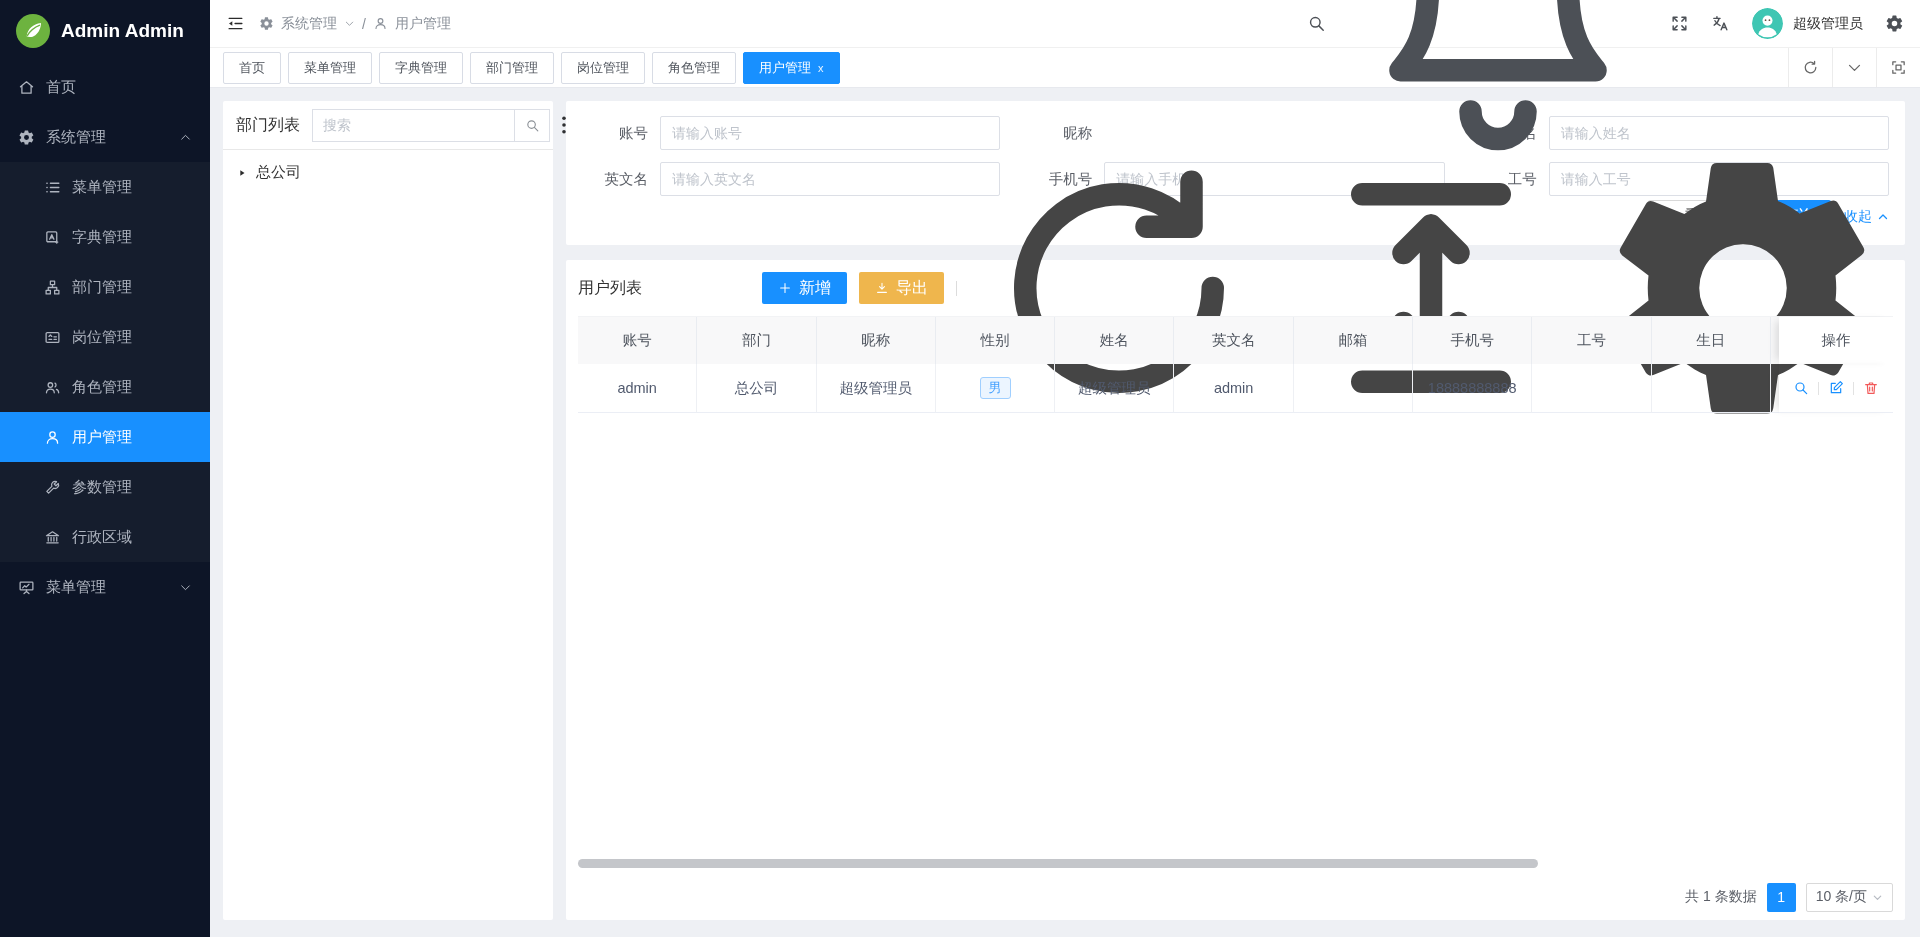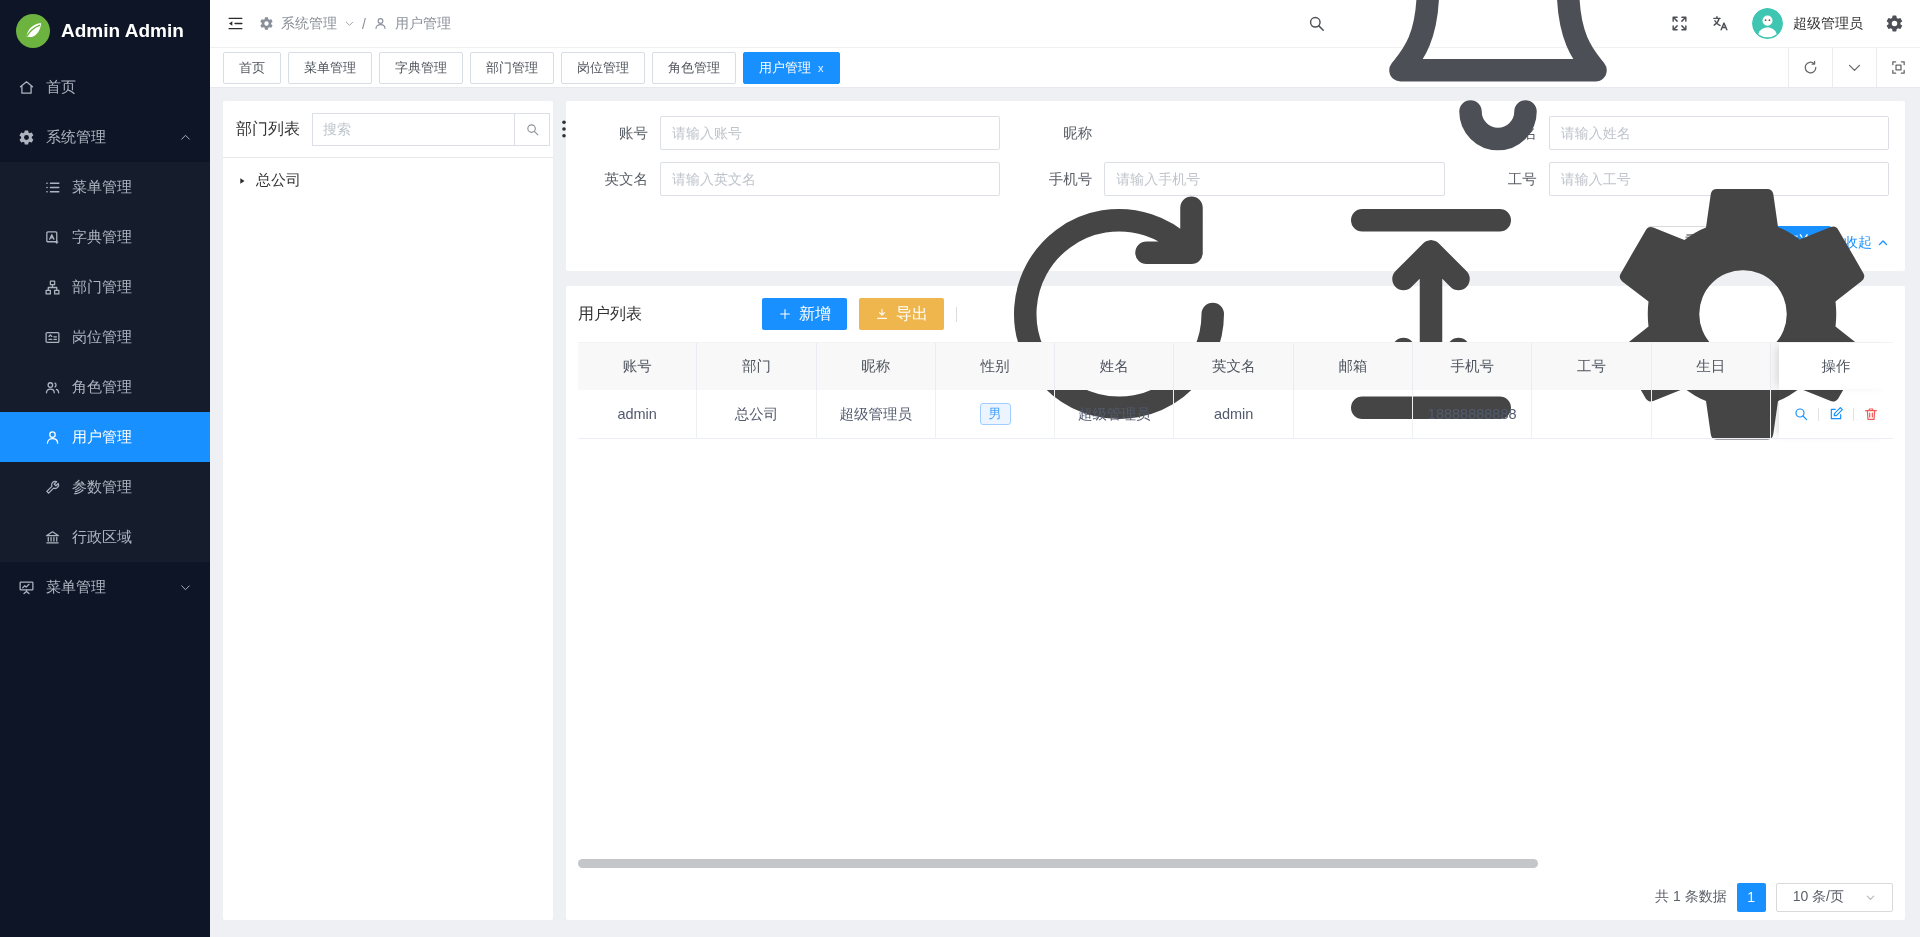--- a/index.html
+++ b/index.html
@@ -43,41 +43,41 @@
   .tab .x{font-size:11px;opacity:.9}
   .tab-tools{margin-left:auto;display:flex;align-items:stretch;height:100%}
   .tab-tool{width:44px;display:flex;align-items:center;justify-content:center;border-left:1px solid #ececec;color:#666;cursor:pointer}
   .tab-tool .ic{width:17px;height:17px}
 
   .content{flex:1;display:flex;gap:13px;padding:13px 15px 17px 13px;min-height:0;background:var(--content-bg)}
   .card{background:#fff;border-radius:2px}
 
   
   .dept-card{width:330px;flex:none;display:flex;flex-direction:column}
-  .dept-head{height:57px;display:flex;align-items:center;gap:12px;padding:0 13px;border-bottom:1px solid #e8e8e8;flex:none}
+  .dept-head{height:49px;display:flex;align-items:center;gap:12px;padding:0 13px;border-bottom:1px solid #e8e8e8;flex:none}
   .dept-title{font-size:16px;color:#333;font-weight:500;white-space:nowrap}
   .dept-search{flex:1;display:flex}
   .dept-search input{flex:1;min-width:0;height:33px;border:1px solid var(--border);border-right:none;padding:0 10px;font-size:14px;outline:none;color:#be185d}
   .dept-search input::placeholder{color:#bfc4cc}
   .dept-search .s-btn{width:36px;height:33px;border:1px solid var(--border);background:#fff;display:flex;align-items:center;justify-content:center;color:#8b9096;cursor:pointer}
   .dots{color:#303133;cursor:pointer;width:16px;display:flex;justify-content:center}
   .tree{padding:13px 14px}
   .tree-item{display:flex;align-items:center;gap:9px;font-size:15px;color:#333;cursor:pointer}
   .caret{width:10px;height:10px;color:#2b2b2b}
   .caret svg{fill:currentColor;stroke:none}
 
   
   .right-col{flex:1;display:flex;flex-direction:column;gap:15px;min-width:0}
   .form-card{padding:15px 16px 12px;flex:none}
   .form-grid{display:grid;grid-template-columns:repeat(3,1fr);column-gap:26px;row-gap:12px}
   .field{display:flex;align-items:center;gap:12px}
   .field label{min-width:66px;text-align:right;font-size:14.5px;color:#5a5e66;white-space:nowrap}
   .field input{flex:1;min-width:0;height:34px;border:1px solid var(--border);border-radius:2px;padding:0 11px;font-size:14px;outline:none;color:#333}
   .field input::placeholder{color:#bfc4cc}
-  .form-actions{display:flex;justify-content:flex-end;align-items:center;gap:13px;margin-top:30px}
+  .form-actions{display:flex;justify-content:flex-end;align-items:center;gap:13px;margin-top:4px}
   .btn{height:33px;display:inline-flex;align-items:center;gap:7px;padding:0 15px;font-size:16px;border-radius:2px;border:1px solid transparent;cursor:pointer;white-space:nowrap}
   .btn .ic{width:14px;height:14px}
   .btn.plain{background:#fff;border-color:#d9d9d9;color:#333}
   .btn.primary{background:var(--accent);color:#fff}
   .btn.warn{background:var(--warning);color:#fff}
   .link-collapse{color:var(--accent);font-size:14px;display:inline-flex;align-items:center;gap:5px;cursor:pointer}
   .link-collapse .ic{width:12px;height:12px}
 
   
   .table-card{flex:1;display:flex;flex-direction:column;min-height:0;padding:0 12px}
@@ -102,21 +102,21 @@
   .row-ops .ic{width:16px;height:16px;cursor:pointer}
   .op-div{width:1px;height:13px;background:#e2e2e2}
   .blue{color:var(--accent)} .red{color:var(--danger)}
   .tbl-fill{flex:1}
 
   .hscroll{height:9px;flex:none;margin-bottom:6px}
   .hthumb{height:9px;width:73%;background:#c4c6ca;border-radius:5px;cursor:pointer}
 
   .pager{height:46px;display:flex;align-items:center;justify-content:flex-end;gap:10px;flex:none;font-size:14px;color:#5a5e66}
   .page-num{width:29px;height:29px;background:var(--accent);color:#fff;border-radius:2px;display:flex;align-items:center;justify-content:center;font-size:14px;cursor:pointer}
-  .size-select{height:29px;border:1px solid #d9d9d9;border-radius:2px;display:flex;align-items:center;gap:21px;padding:0 16px;cursor:pointer;color:#5a5e66}
+  .size-select{height:29px;border:1px solid #d9d9d9;border-radius:2px;display:flex;align-items:center;gap:5px;padding:0 9px;cursor:pointer;color:#5a5e66}
   .size-select .ic{width:11px;height:11px;color:#b6bac2}
 </style>
 </head>
 <body>
 
 <aside class="sidebar">
   <div class="logo">
     <span class="leaf">
       <svg viewBox="0 0 32 32">
           <circle cx="16" cy="16" r="16" fill="#6db33f"></circle>

